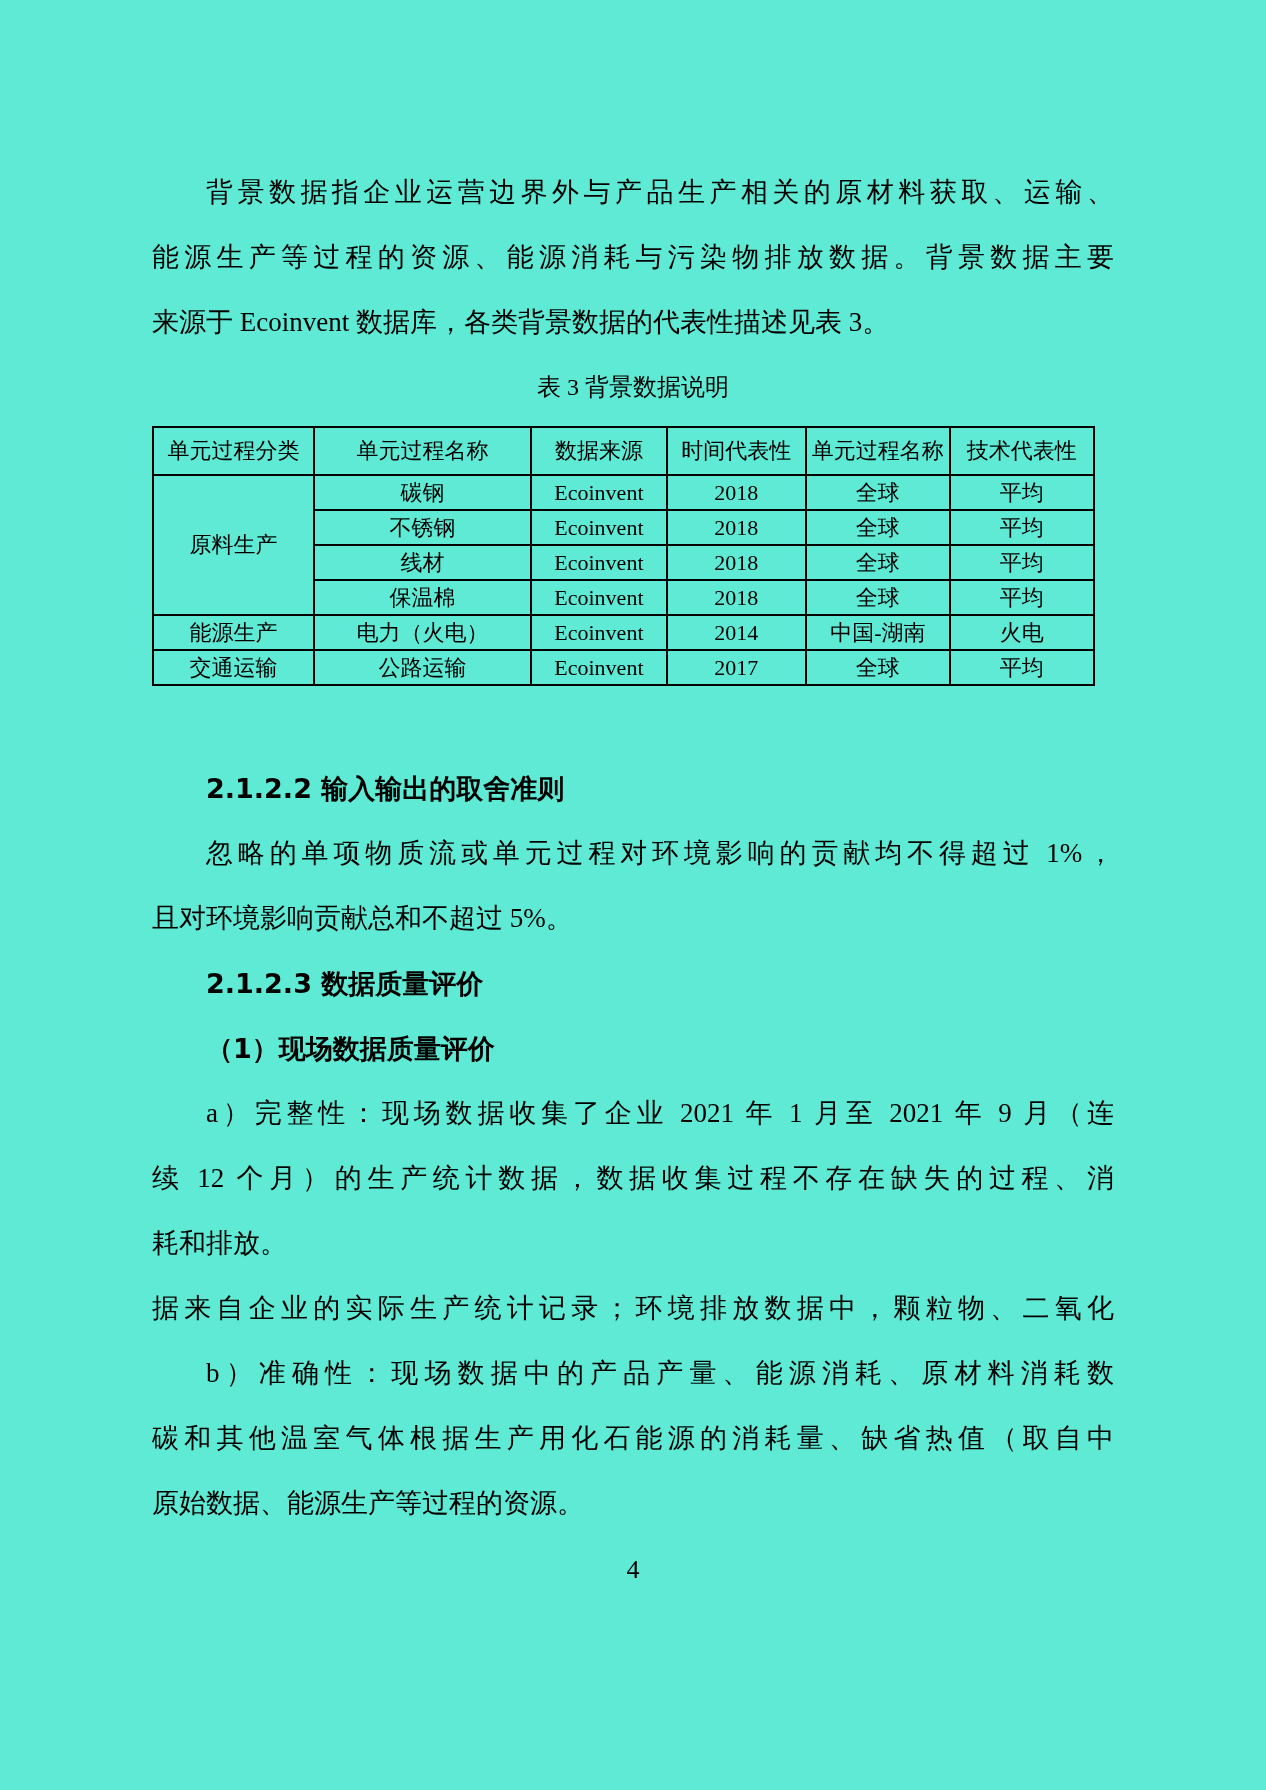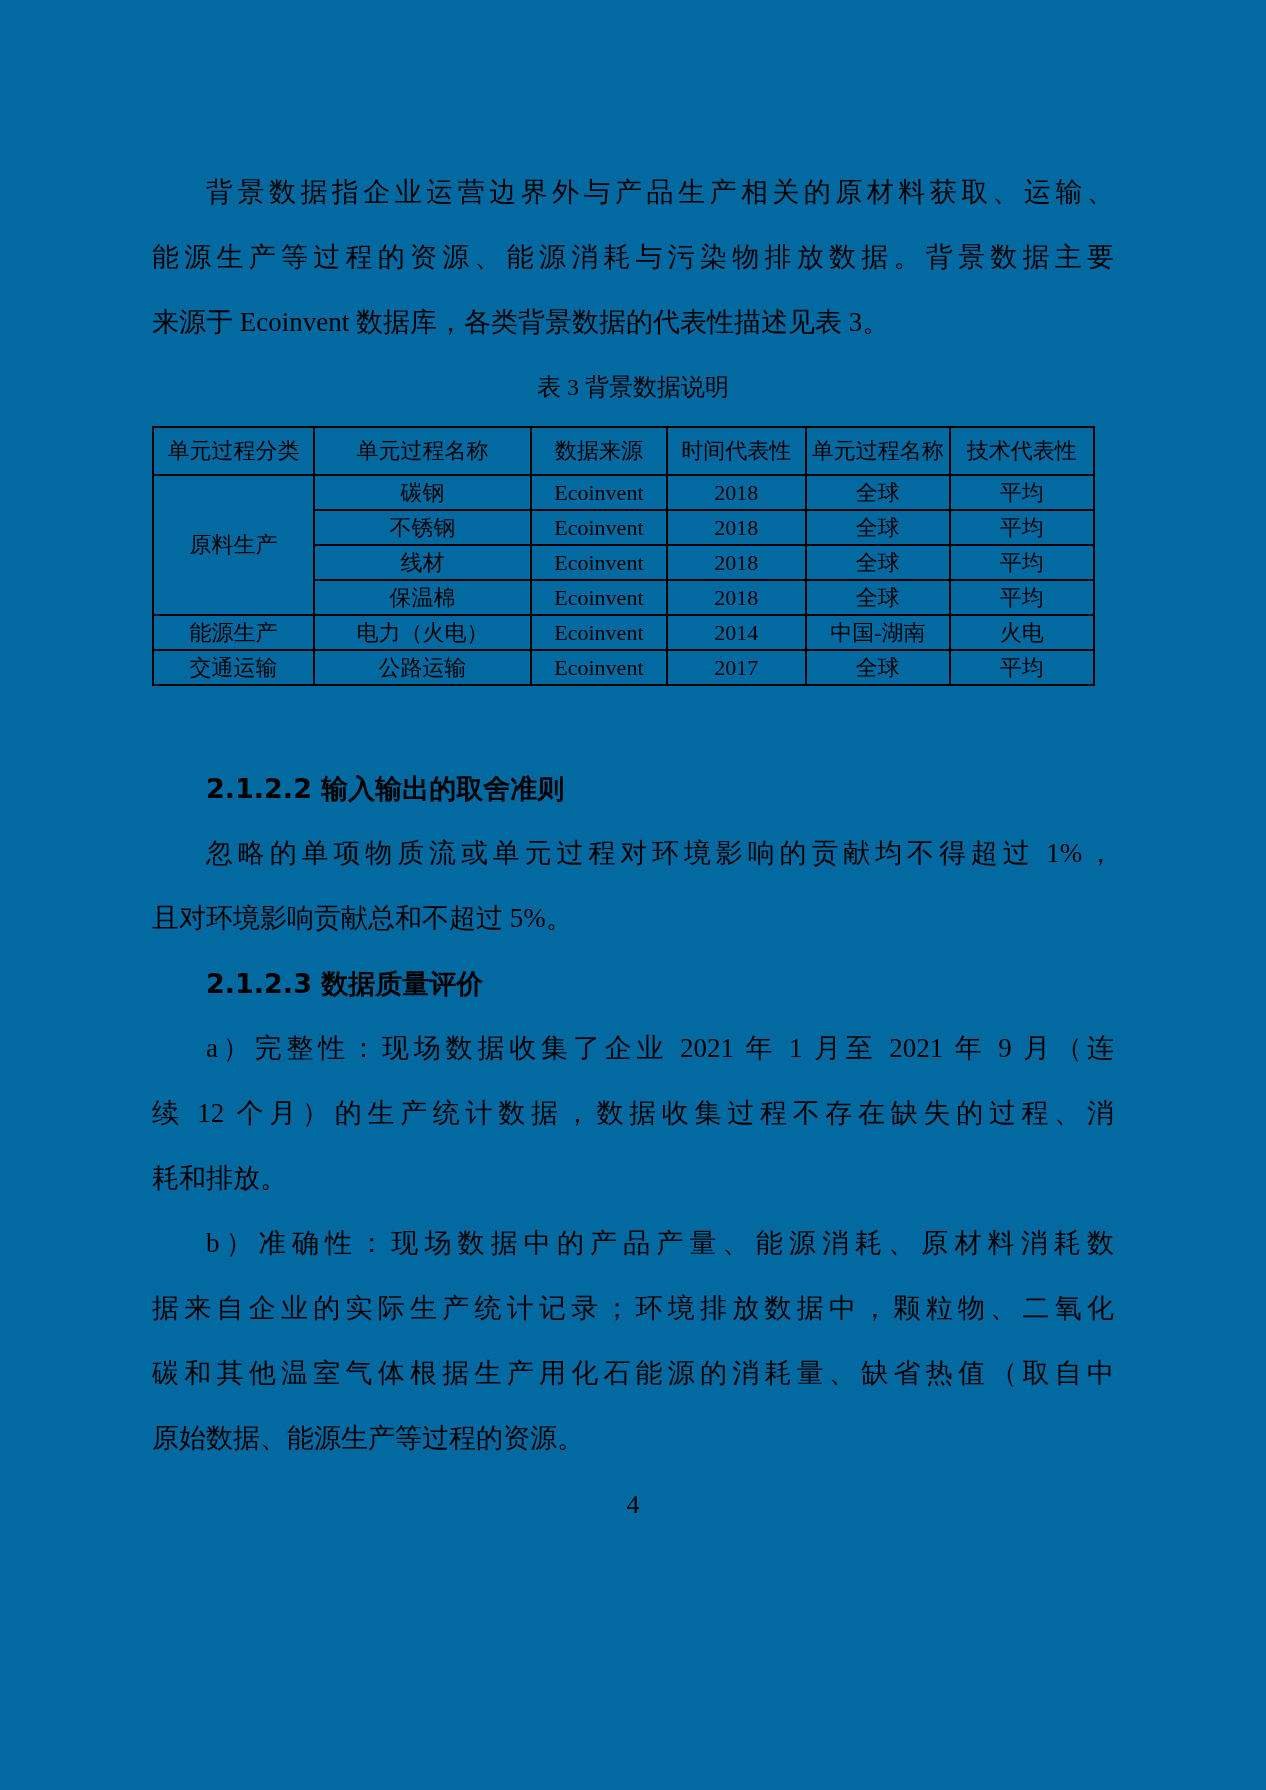--- a/index.html
+++ b/index.html
@@ -1,17 +1,17 @@
 <!DOCTYPE html>
 <html><head>
 <meta charset="utf-8">
 <style>
   html,body { margin:0; padding:0; background:#9c9c9c; }
   .page {
-    width:1266px; height:1790px; margin:0 auto; background:#0369a1;
+    width:1266px; height:1790px; margin:0 auto; background:#5eead4;
     position:relative; overflow:hidden;
     font-family:"Liberation Serif","DejaVu Serif",serif; color:#000;
   }
   .content { padding:160px 152px 0 152px; }
 
   .tline {
     font-size:27px; line-height:65px;
     text-align:justify; text-align-last:justify;
     white-space:normal;
   }
@@ -129,30 +129,31 @@
     </table>
 
     <div class="heading gap-top">2.1.2.2 输入输出的取舍准则</div>
 
     <div>
       <div class="tline indent">忽略的单项物质流或单元过程对环境影响的贡献均不得超过 1%，</div>
       <div class="tline last">且对环境影响贡献总和不超过 5%。</div>
     </div>
 
     <div class="heading">2.1.2.3 数据质量评价</div>
+    <div class="heading">（1）现场数据质量评价</div>
 
     <div>
       <div class="tline indent">a）完整性：现场数据收集了企业 2021 年 1 月至 2021 年 9 月（连</div>
       <div class="tline">续 12 个月）的生产统计数据，数据收集过程不存在缺失的过程、消</div>
       <div class="tline last">耗和排放。</div>
     </div>
 
     <div>
+      <div class="tline">据来自企业的实际生产统计记录；环境排放数据中，颗粒物、二氧化</div>
       <div class="tline indent">b）准确性：现场数据中的产品产量、能源消耗、原材料消耗数</div>
-      <div class="tline">据来自企业的实际生产统计记录；环境排放数据中，颗粒物、二氧化</div>
       <div class="tline">碳和其他温室气体根据生产用化石能源的消耗量、缺省热值（取自中</div>
       <div class="tline last">原始数据、能源生产等过程的资源。</div>
     </div>
 
     <div class="page-number">4</div>
 
   </div>
 </div>
 
 </body></html>

